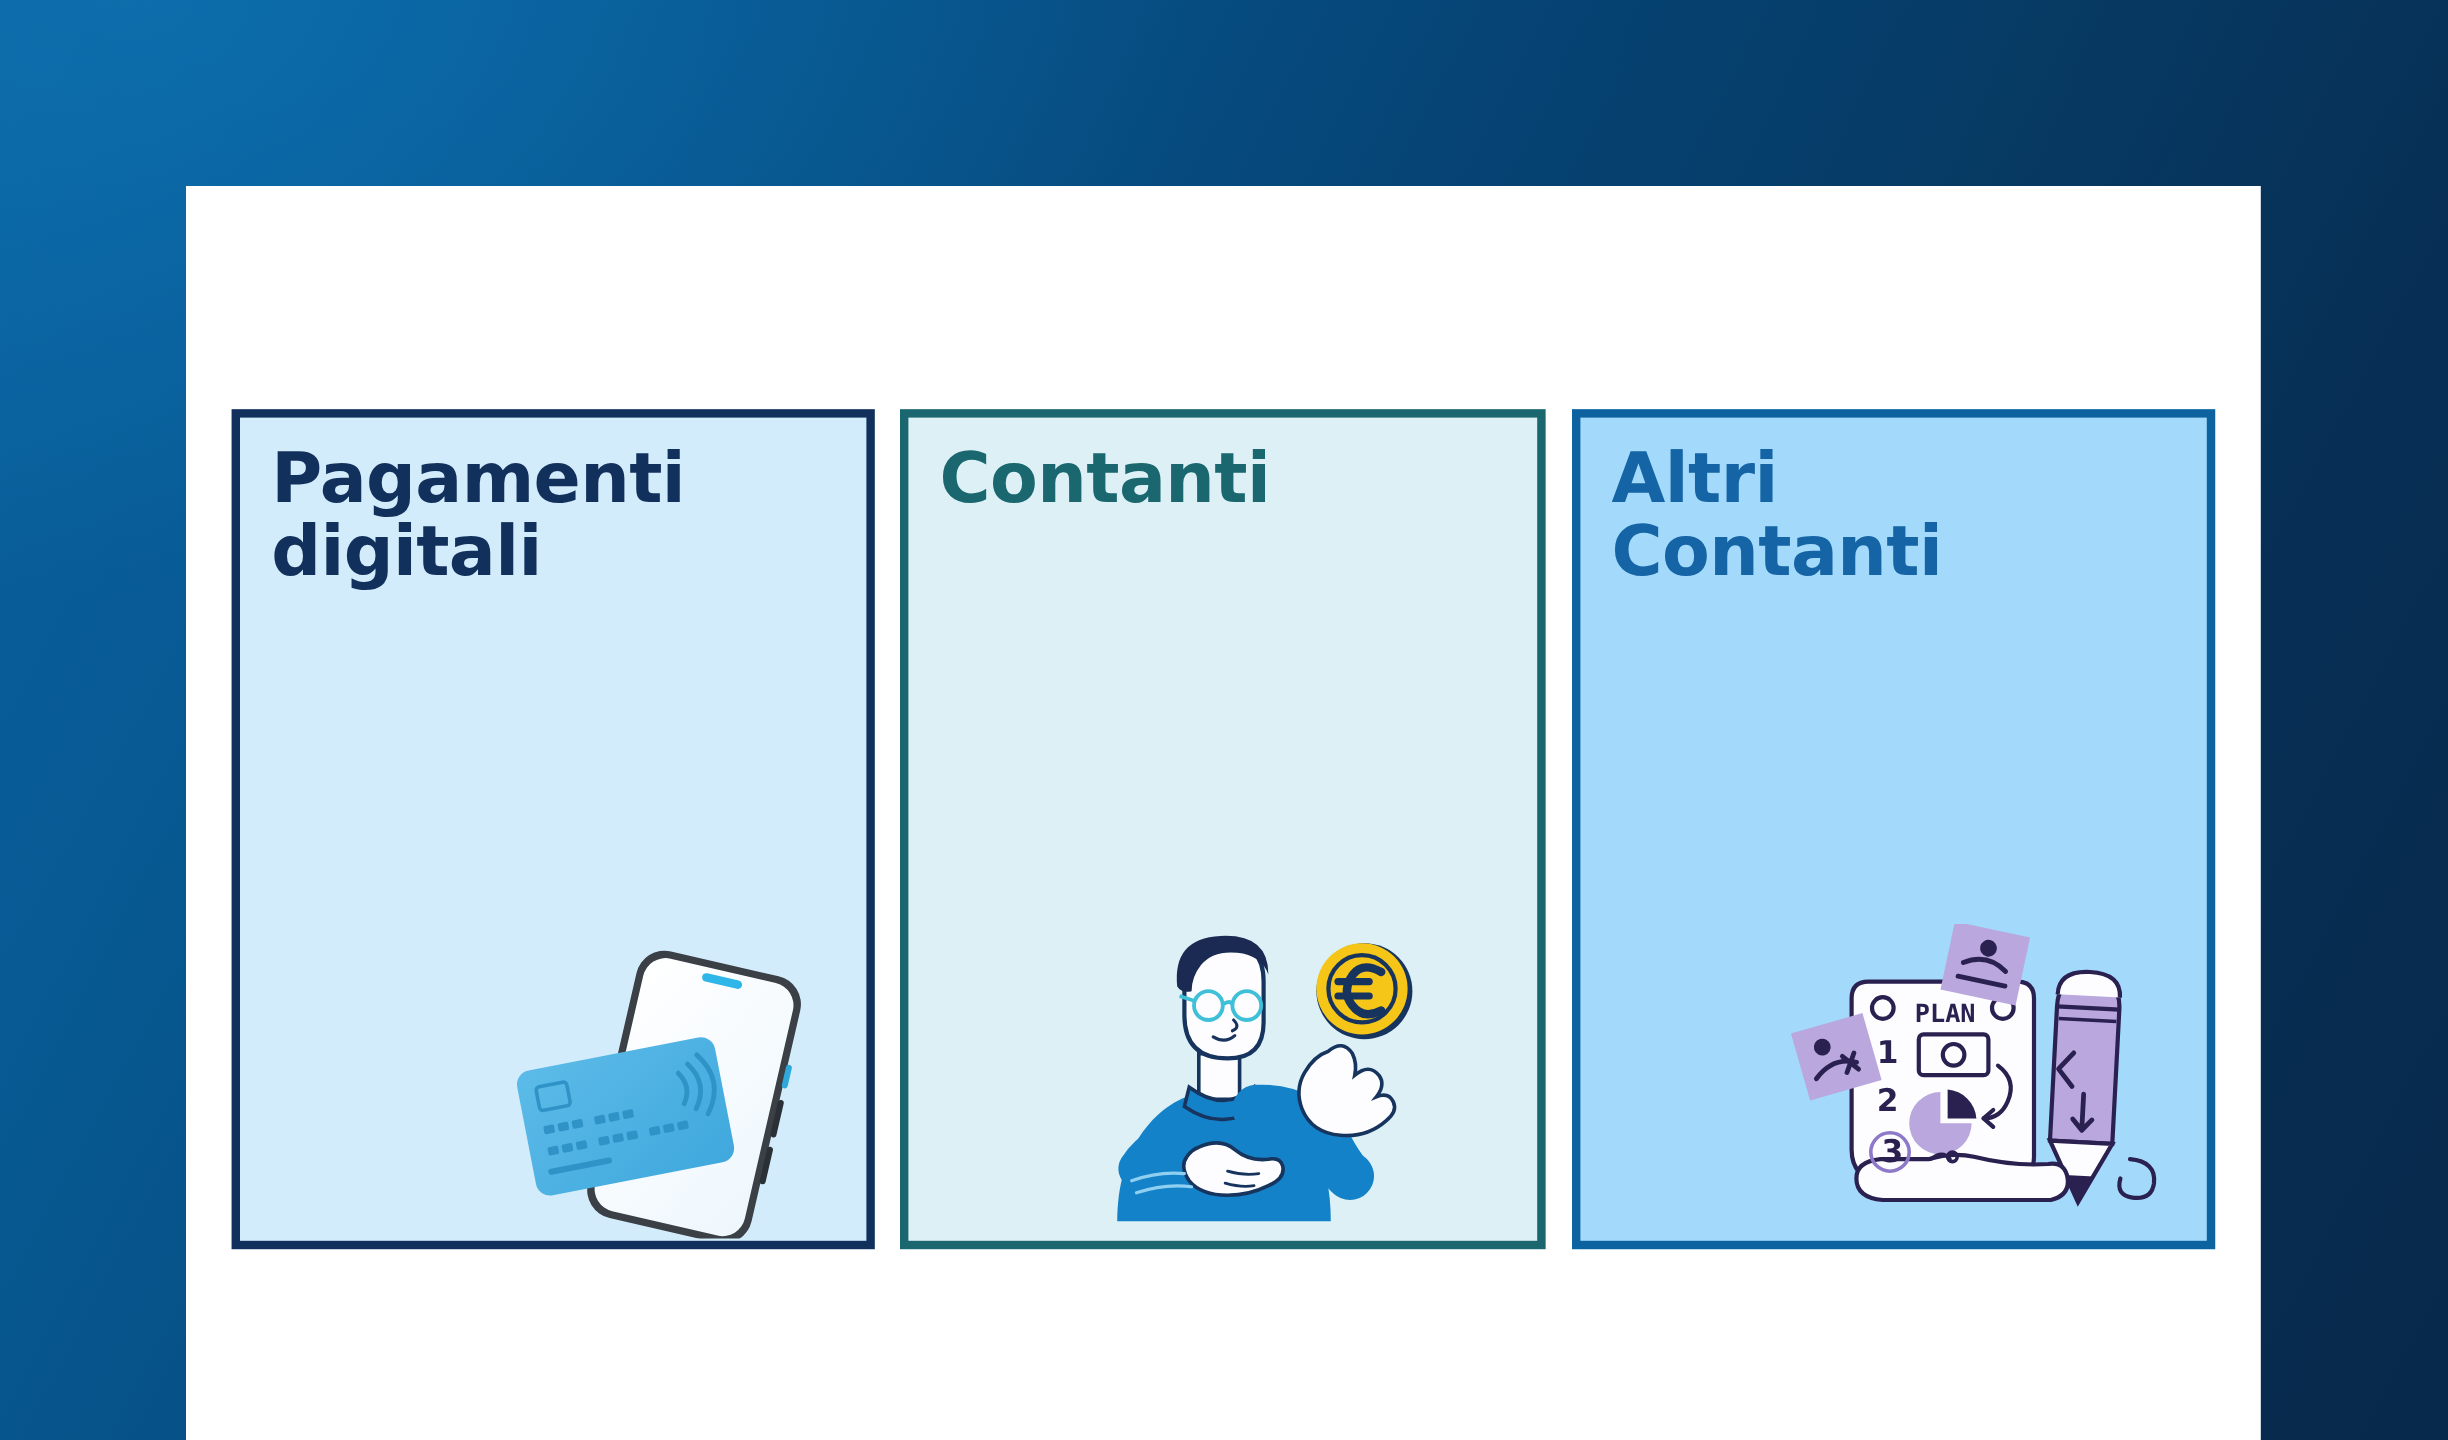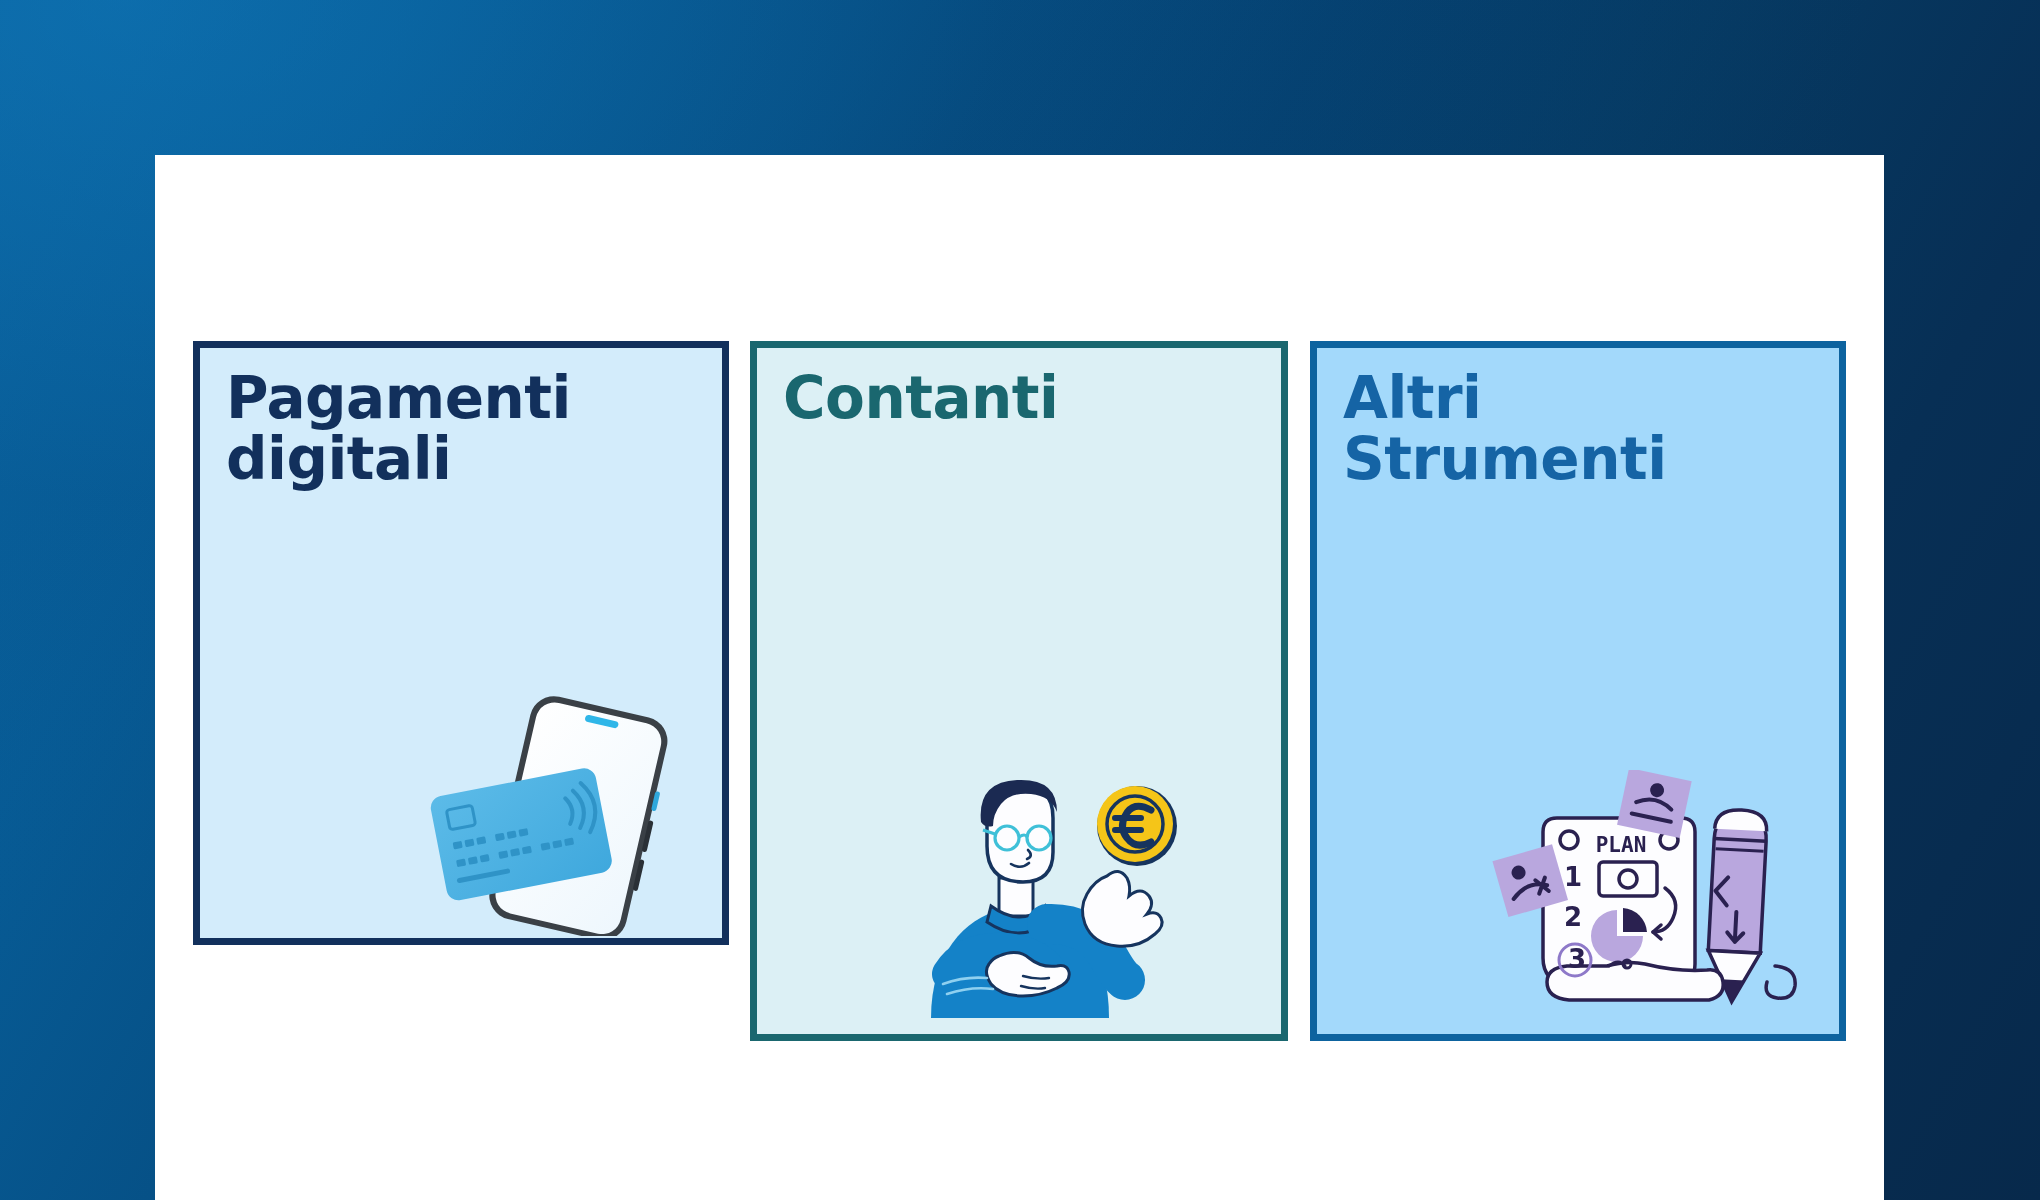--- a/index.html
+++ b/index.html
@@ -42,21 +42,21 @@
     left:26px;top:20px;
     font-weight:800;
     font-size:58px;
     line-height:1.06;
     letter-spacing:-0.5px;
     white-space:pre-line;
     margin:0;
   }
 
   
-  #card-pagamenti{left:38px;top:186px;width:536px;height:604px;border:7px solid #12305c;background:#d3ecfb;}
+  #card-pagamenti{left:38px;top:186px;width:536px;height:700px;border:7px solid #12305c;background:#d3ecfb;}
   #card-pagamenti .card-title{color:#12305c;}
 
   #card-contanti{left:595px;top:186px;width:538px;height:700px;border:7px solid #1a676f;background:#dcf0f5;}
   #card-contanti .card-title{color:#1a676f;}
 
   #card-altri{left:1155px;top:186px;width:536px;height:700px;border:7px solid #0d639f;background:#a3d9fb;}
   #card-altri .card-title{color:#1564a5;}
 
   .illo{position:absolute;bottom:0;right:0;text-align:right;}
 
@@ -194,21 +194,21 @@
                 <path d="M52 226 q24 -8 46 -5"></path>
               </g>
             </svg>
           </div>
         </div>
       </div>
 
       <div class="card" id="card-altri">
         <div class="card-inner">
           <div class="card-title">Altri
-Strumenti</div>
+Contanti</div>
 
           <div class="illo" id="illo-tools">
             <svg viewBox="0 0 320 250" width="320" height="250">
 
               <g transform="rotate(3 250 130)">
                 <path d="M222 70 q0 -26 26 -26 q26 0 26 26 l0 112 l-52 0 z" fill="#b9a7de" stroke="#2a2150" stroke-width="3.5"></path>
                 <path d="M222 70 l52 0" fill="none" stroke="#2a2150" stroke-width="3.5"></path>
                 <path d="M222 60 q0 -20 26 -20 q26 0 26 20" fill="#fdfdff" stroke="#2a2150" stroke-width="3.5"></path>
                 <path d="M224 80 l48 0" fill="none" stroke="#2a2150" stroke-width="3"></path>
 

